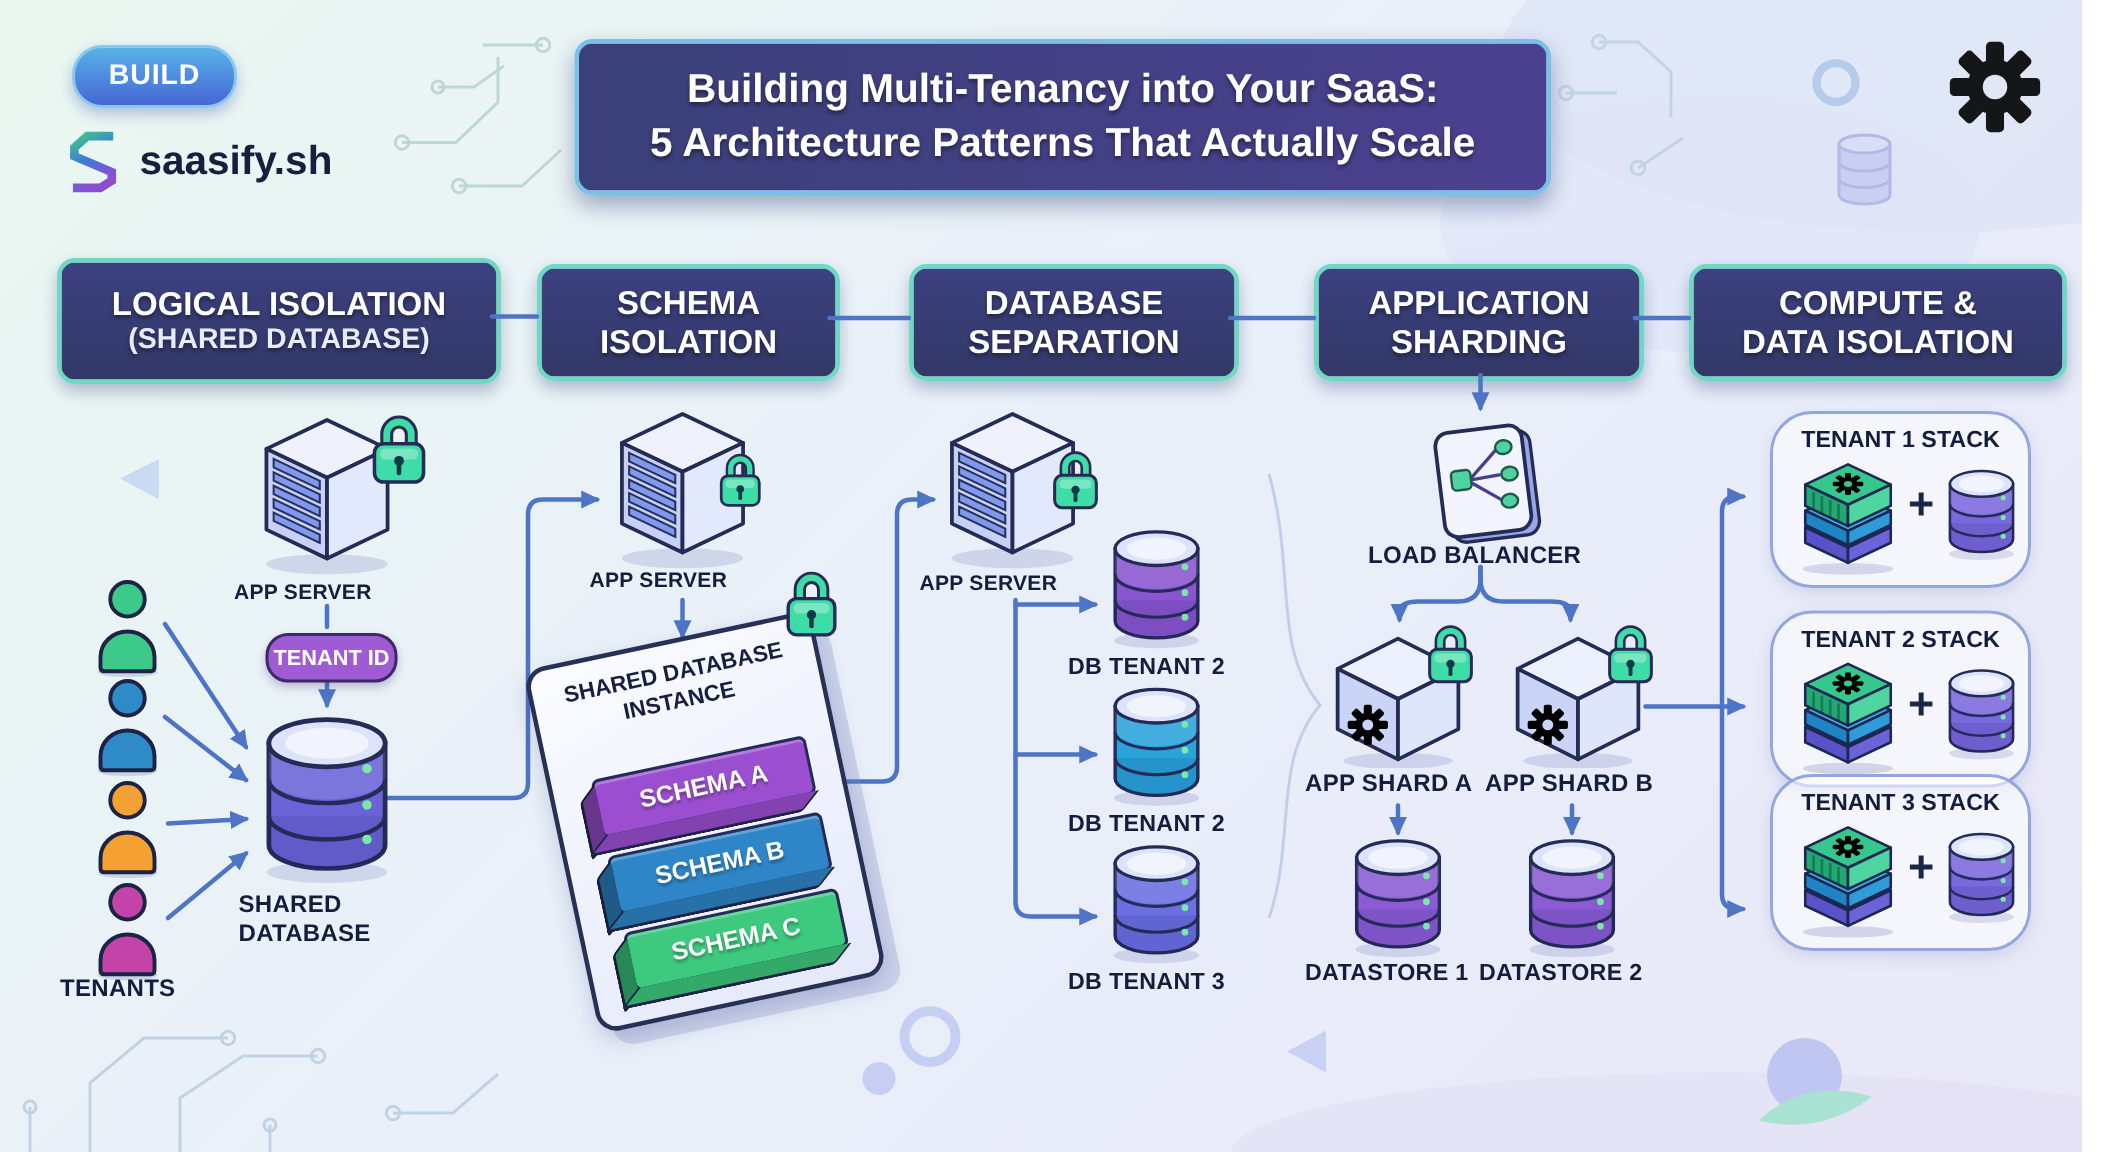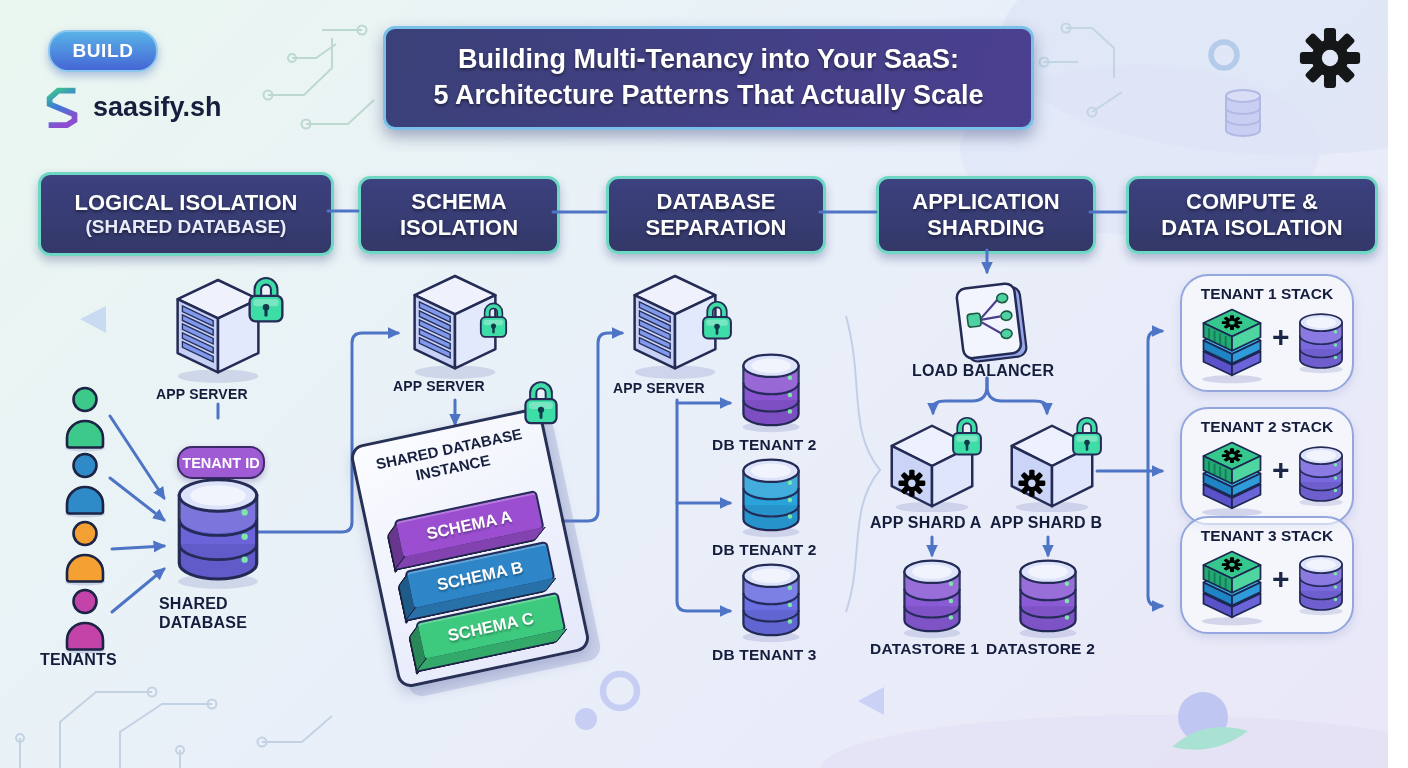--- a/index.html
+++ b/index.html
@@ -34,21 +34,21 @@
 
   
   .lbl{position:absolute;font-weight:800;color:#141D3C;text-align:left;letter-spacing:.2px;line-height:1.2;}
   .lbl.big{font-size:14px;}
   .lbl.mid{font-size:16px;}
   .lbl.sm{font-size:15.5px;}
 
   
   .pill{left:177px;top:422px;width:84px;height:29px;border-radius:15px;background:var(--pill,#9E5BD4);
     border:2.5px solid #3C2A66;display:flex;align-items:center;justify-content:center;
-    color:#fff;font-weight:800;font-size:14.5px;box-shadow:0 3px 6px rgba(80,50,140,.3);margin-top:24px;}
+    color:#fff;font-weight:800;font-size:14.5px;box-shadow:0 3px 6px rgba(80,50,140,.3);}
 
   
   .panel{left:372px;top:424px;width:190px;height:242px;transform:rotate(-12deg);
     background:linear-gradient(160deg,#FBFCFF,#E4E8FA);border:3px solid #273055;border-radius:14px;
     box-shadow:9px 11px 0 rgba(125,135,195,.28),0 6px 14px rgba(60,70,140,.25);}
   .panel-title{margin-top:11px;text-align:center;font-weight:800;font-size:15px;color:#16203E;line-height:1.25;}
   .schema-bar{position:absolute;left:26px;width:142px;height:36px;border-radius:5px;background:var(--c,#888);
     border:2px solid #232B56;display:flex;align-items:center;justify-content:center;
     box-shadow:inset 0 2px 0 rgba(255,255,255,.25);}
   .schema-bar::before{content:"";position:absolute;left:-12px;top:6px;width:10px;height:100%;

